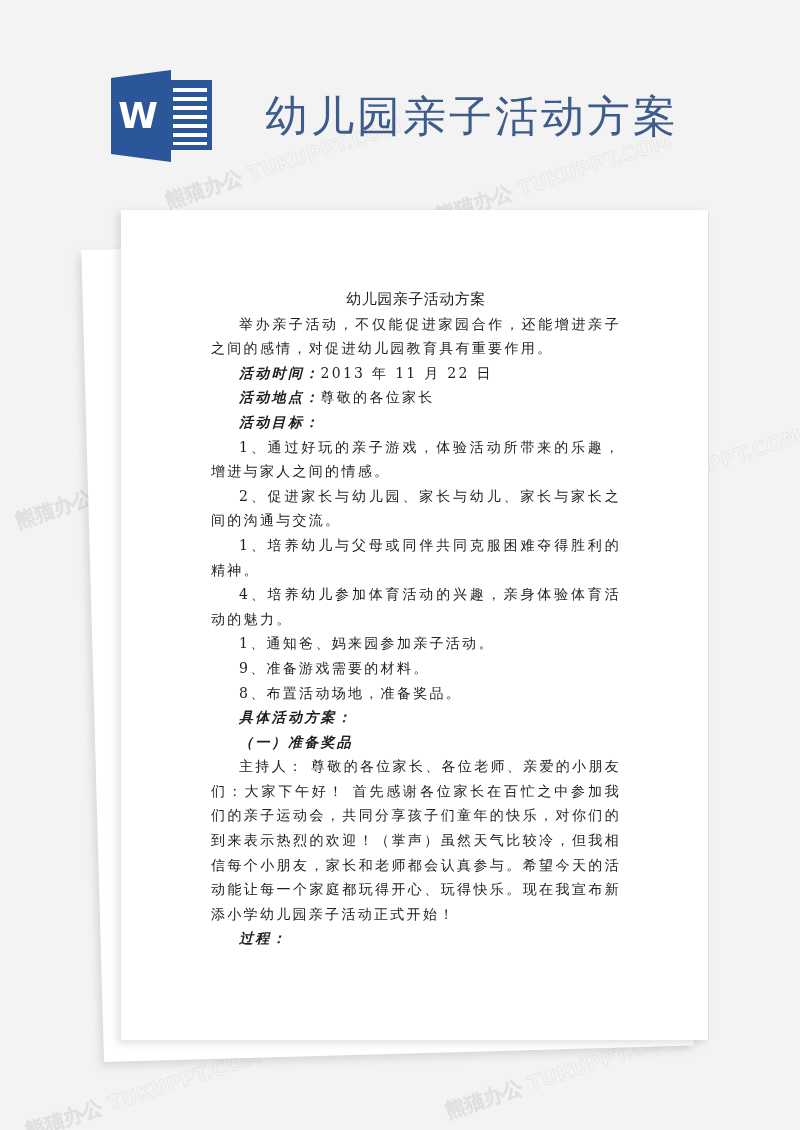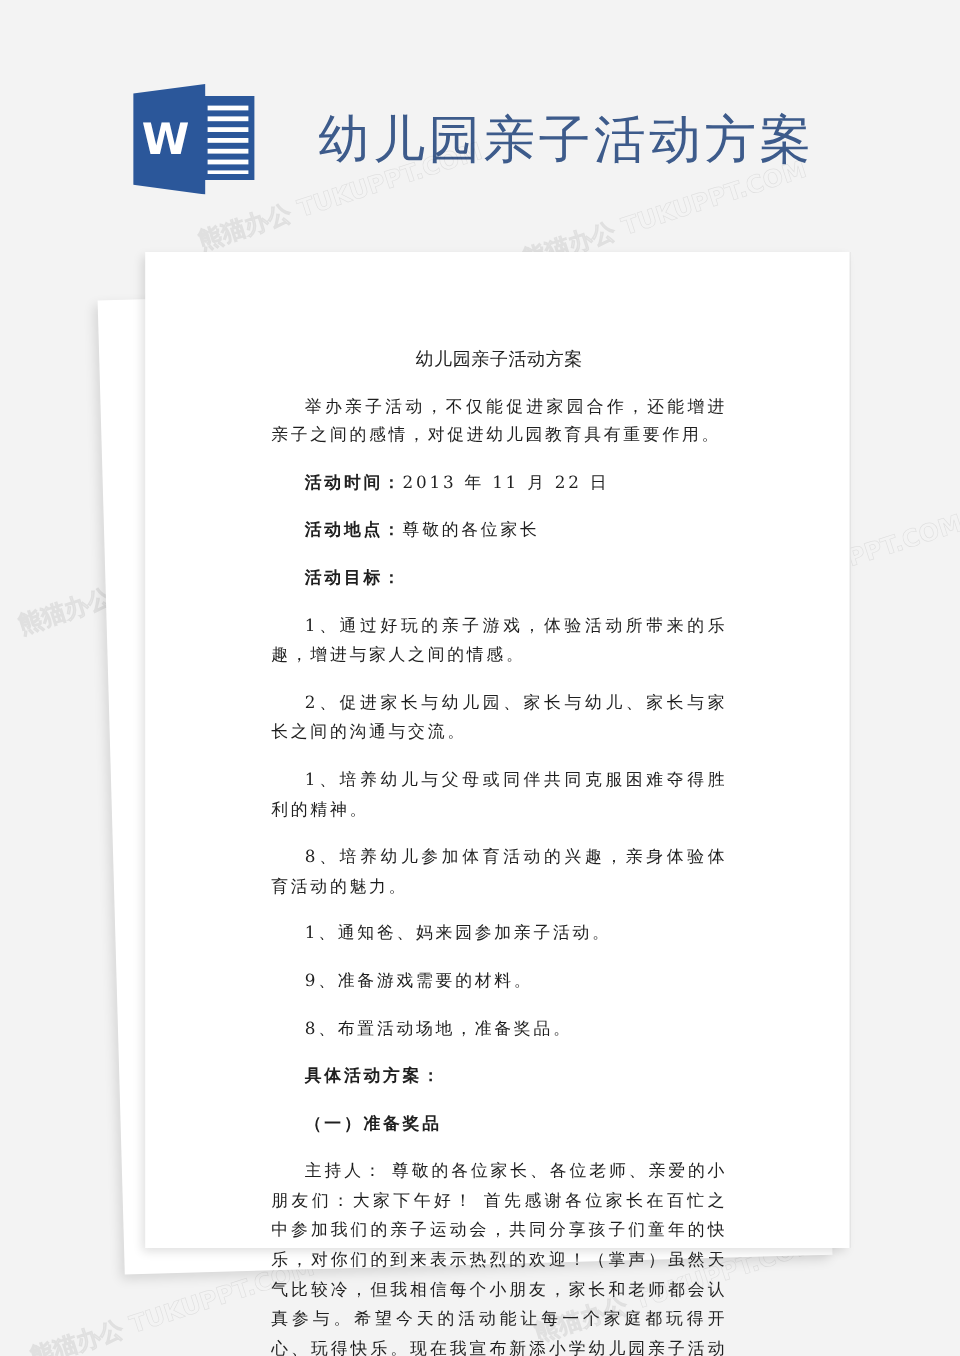--- a/index.html
+++ b/index.html
@@ -26,22 +26,22 @@
   }
   .paper-front {
     position: absolute; left: 121px; top: 210px; width: 587px; height: 830px;
     background: #fff; box-shadow: -3px 3px 8px rgba(0,0,0,0.13), 1px 0 0 #e6e6e6;
   }
   .doc {
     position: absolute; left: 90px; top: 77px; width: 410px;
     font-size: 14px; line-height: 24.6px; color: #1f1f1f;
   }
   .doc-title { text-align: center; font-size: 15px; margin-bottom: 0; letter-spacing: 0.5px; }
-  .p { text-indent: 28px; text-align: justify; letter-spacing: 2.3px; margin: 15px; }
-  .b { font-weight: bold; }
+  .p { text-indent: 28px; text-align: justify; letter-spacing: 2.3px; margin: 0; }
+  .b { font-weight: bold; font-style: italic; }
 </style>
 </head>
 <body>
 
 <svg class="word-icon" viewBox="0 0 102 92">
   <rect x="55" y="10" width="46" height="70" fill="#2b579a"></rect>
   <g fill="#ffffff">
     <rect x="62" y="18" width="34" height="4"></rect>
     <rect x="62" y="27" width="34" height="4"></rect>
     <rect x="62" y="36" width="34" height="4"></rect>
@@ -68,21 +68,21 @@
 <div class="paper-front">
   <div class="doc">
     <div class="doc-title">幼儿园亲子活动方案</div>
     <p class="p">举办亲子活动，不仅能促进家园合作，还能增进亲子之间的感情，对促进幼儿园教育具有重要作用。</p>
     <p class="p"><span class="b">活动时间：</span><span>2013 年 11 月 22 日</span></p>
     <p class="p"><span class="b">活动地点：</span><span>尊敬的各位家长</span></p>
     <p class="p b">活动目标：</p>
     <p class="p">1、通过好玩的亲子游戏，体验活动所带来的乐趣，增进与家人之间的情感。</p>
     <p class="p">2、促进家长与幼儿园、家长与幼儿、家长与家长之间的沟通与交流。</p>
     <p class="p">1、培养幼儿与父母或同伴共同克服困难夺得胜利的精神。</p>
-    <p class="p">8、培养幼儿参加体育活动的兴趣，亲身体验体育活动的魅力。</p>
+    <p class="p">4、培养幼儿参加体育活动的兴趣，亲身体验体育活动的魅力。</p>
     <p class="p">1、通知爸、妈来园参加亲子活动。</p>
     <p class="p">9、准备游戏需要的材料。</p>
     <p class="p">8、布置活动场地，准备奖品。</p>
     <p class="p b">具体活动方案：</p>
     <p class="p b">（一）准备奖品</p>
     <p class="p">主持人： 尊敬的各位家长、各位老师、亲爱的小朋友们：大家下午好！ 首先感谢各位家长在百忙之中参加我们的亲子运动会，共同分享孩子们童年的快乐，对你们的到来表示热烈的欢迎！（掌声）虽然天气比较冷，但我相信每个小朋友，家长和老师都会认真参与。希望今天的活动能让每一个家庭都玩得开心、玩得快乐。现在我宣布新添小学幼儿园亲子活动正式开始！</p>
     <p class="p b">过程：</p>
   </div>
 </div>
 

